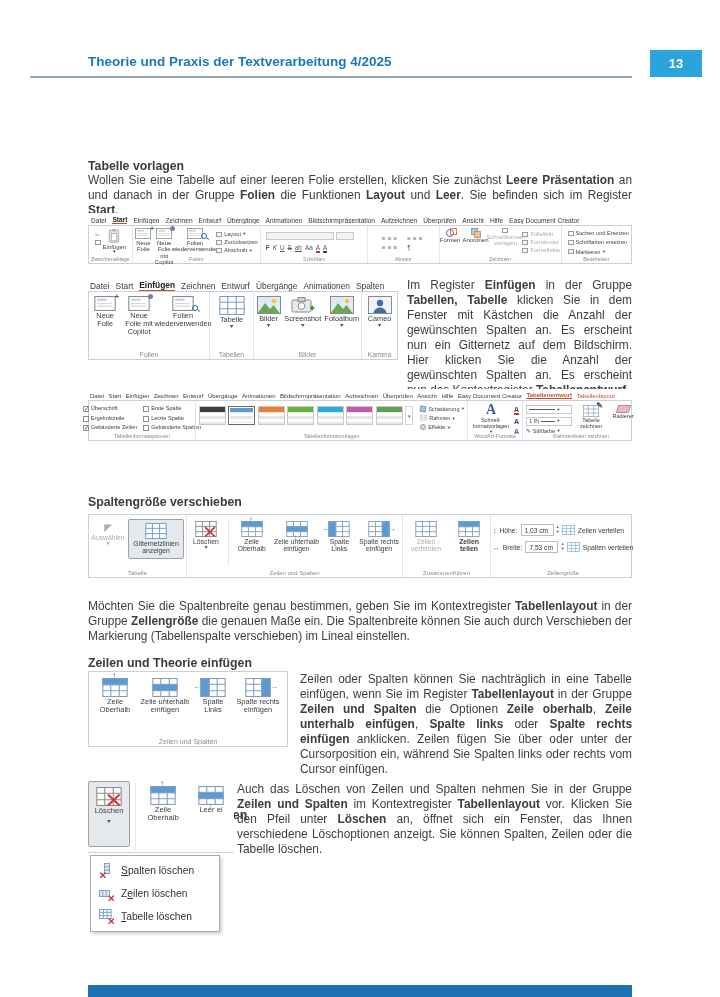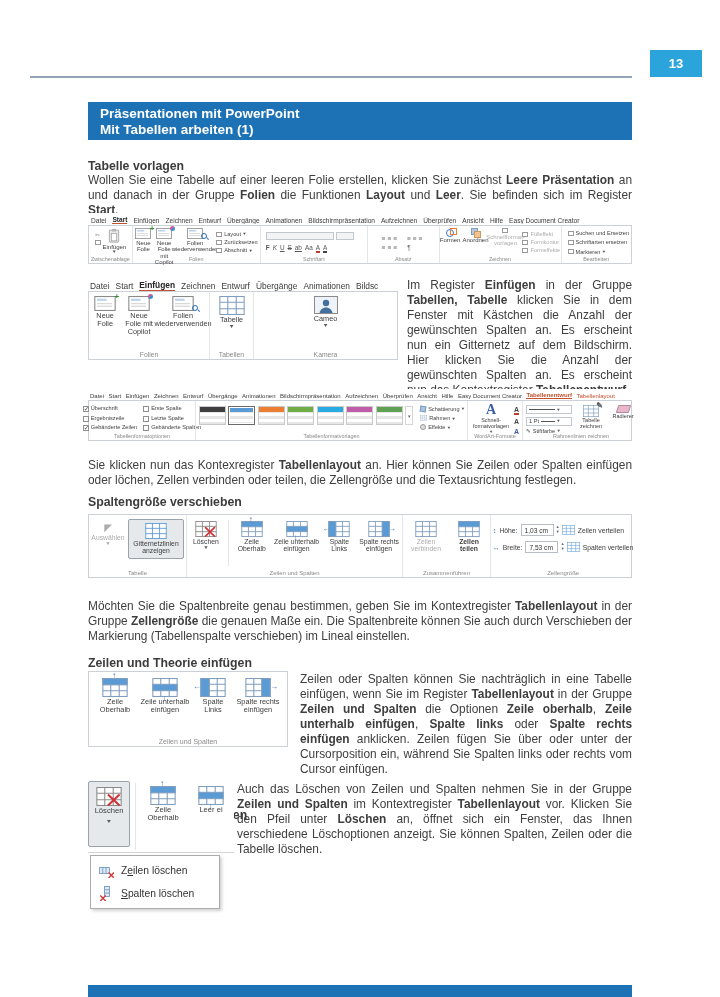--- a/index.html
+++ b/index.html
@@ -213,27 +213,24 @@
   <symbol id="i-del-table" viewBox="0 0 18 18">
     <rect x="0.5" y="0.5" width="14" height="11" fill="#fff" stroke="#6f94bd"></rect>
     <path d="M0.5 4h14M0.5 8h14M5.2 0.5v11M9.8 0.5v11" stroke="#6f94bd" fill="none"></path>
     <path d="M11.5 11.5 18 18M18 11.5 11.5 18" stroke="#d13438" stroke-width="1.6" fill="none"></path>
   </symbol>
 </defs>
 </svg>
 
 <div class="page">
 
+  <div class="hdr-title">Theorie und Praxis der Textverarbeitung 4/2025</div>
   <div class="hdr-rule"></div>
   <div class="hdr-badge">13</div>
 
-  <div class="title-box">
-    <div>Präsentationen mit PowerPoint</div>
-    <div>Mit Tabellen arbeiten (1)</div>
-  </div>
 
   <div class="sh" style="top:159px">Tabelle vorlagen</div>
   <div class="para" style="top:173px;left:88px;width:544px"><span>Wollen Sie eine Tabelle auf einer leeren Folie erstellen, klicken Sie zunächst </span><span class="b">Leere Präsentation</span><span> an und danach in der Gruppe </span><span class="b">Folien</span><span> die Funktionen </span><span class="b">Layout</span><span> und </span><span class="b">Leer</span><span>. Sie befinden sich im Register </span><span class="b">Start</span><span>.</span></div>
 
   <div class="shot" id="shot1">
     <div class="tabsrow">
       <span class="tab">Datei</span>
       <span class="tab active">Start</span>
       <span class="tab">Einfügen</span>
       <span class="tab">Zeichnen</span>
@@ -386,21 +383,21 @@
 
   <div class="shot" id="shot2">
     <div class="tabsrow">
       <span class="tab">Datei</span>
       <span class="tab">Start</span>
       <span class="tab active">Einfügen</span>
       <span class="tab">Zeichnen</span>
       <span class="tab">Entwurf</span>
       <span class="tab">Übergänge</span>
       <span class="tab">Animationen</span>
-      <span class="tab">Bildsc</span>
+      <span class="tab">Spalten</span>
     </div>
     <div class="rb">
       <div class="grp" style="width:120px">
         <div class="btn" style="width:30px">
           <span class="icw">
               <svg width="22" height="15">
                 <use href="#i-slide"></use>
               </svg>
               <span class="badge-plus">+</span>
             </span>
@@ -428,20 +425,44 @@
       </div>
       <div class="grp" style="width:44px">
         <div class="btn">
           <svg width="26" height="19">
               <use href="#i-grid"></use>
             </svg>
           <span class="t">Tabelle</span>
           <span class="ch">▾</span>
         </div>
         <span class="glabel">Tabellen</span>
+      </div>
+      <div class="grp" style="width:108px">
+        <div class="btn" style="width:28px">
+          <svg width="24" height="18">
+              <use href="#i-pic"></use>
+            </svg>
+          <span class="t">Bilder</span>
+          <span class="ch">▾</span>
+        </div>
+        <div class="btn" style="width:42px">
+          <svg width="24" height="18">
+              <use href="#i-cam"></use>
+            </svg>
+          <span class="t">Screenshot</span>
+          <span class="ch">▾</span>
+        </div>
+        <div class="btn" style="width:36px">
+          <svg width="24" height="18">
+              <use href="#i-pic"></use>
+            </svg>
+          <span class="t">Fotoalbum</span>
+          <span class="ch">▾</span>
+        </div>
+        <span class="glabel">Bilder</span>
       </div>
       <div class="grp" style="flex:1">
         <div class="btn">
           <svg width="24" height="18">
               <use href="#i-person"></use>
             </svg>
           <span class="t">Cameo</span>
           <span class="ch">▾</span>
         </div>
         <span class="glabel">Kamera</span>
@@ -577,21 +598,20 @@
         </div>
         <div class="btn" style="width:26px;font-size:5.5px;padding-top:2px">
           <span class="eraser"></span>
           <span class="t">Radierer</span>
         </div>
         <span class="glabel">Rahmenlinien zeichnen</span>
       </div>
     </div>
   </div>
 
-  <div class="para" style="top:458px;left:88px;width:544px"><span>Sie klicken nun das Kontexregister </span><span class="b">Tabellenlayout</span><span> an. Hier können Sie Zeilen oder Spalten einfügen oder löchen, Zellen verbinden oder teilen, die Zellengröße und die Textausrichtung festlegen.</span></div>
   <div class="sh" style="top:495px">Spaltengröße verschieben</div>
 
   <div class="shot" id="shot4">
     <div class="rb">
       <div class="grp" style="width:104px">
         <div class="btn gray" style="width:34px;padding-top:4px">
           <span style="font-size:10px;line-height:1">◤</span>
           <span class="t">Auswählen</span>
           <span class="ch">▾</span>
         </div>
@@ -777,26 +797,32 @@
             <span class="ar" style="left:10px;bottom:-6px">↓</span>
           </span>
         <span class="t" style="width:26px">Leer ei</span>
       </div>
     </div>
   </div>
 
   <div class="dropdown">
     <div class="mi">
       <svg width="15" height="15">
+          <use href="#i-del-col"></use>
+        </svg>
+      <span><span class="u">S</span><span>palten löschen</span></span>
+    </div>
+    <div class="mi">
+      <svg width="15" height="15">
           <use href="#i-del-row"></use>
         </svg>
       <span><span>Z</span><span class="u">e</span><span>ilen löschen</span></span>
     </div>
     <div class="mi">
       <svg width="15" height="15">
-          <use href="#i-del-col"></use>
+          <use href="#i-del-table"></use>
         </svg>
-      <span><span class="u">S</span><span>palten löschen</span></span>
+      <span><span class="u">T</span><span>abelle löschen</span></span>
     </div>
   </div>
 
   <div class="footer-bar"></div>
 </div>
 
 </body></html>

